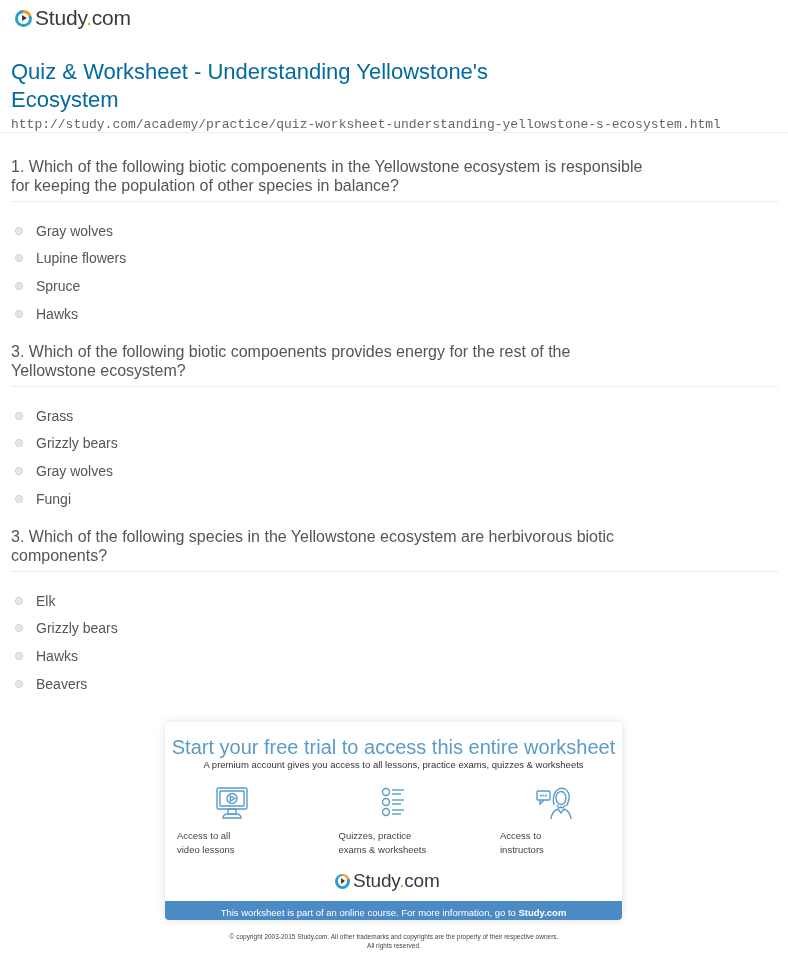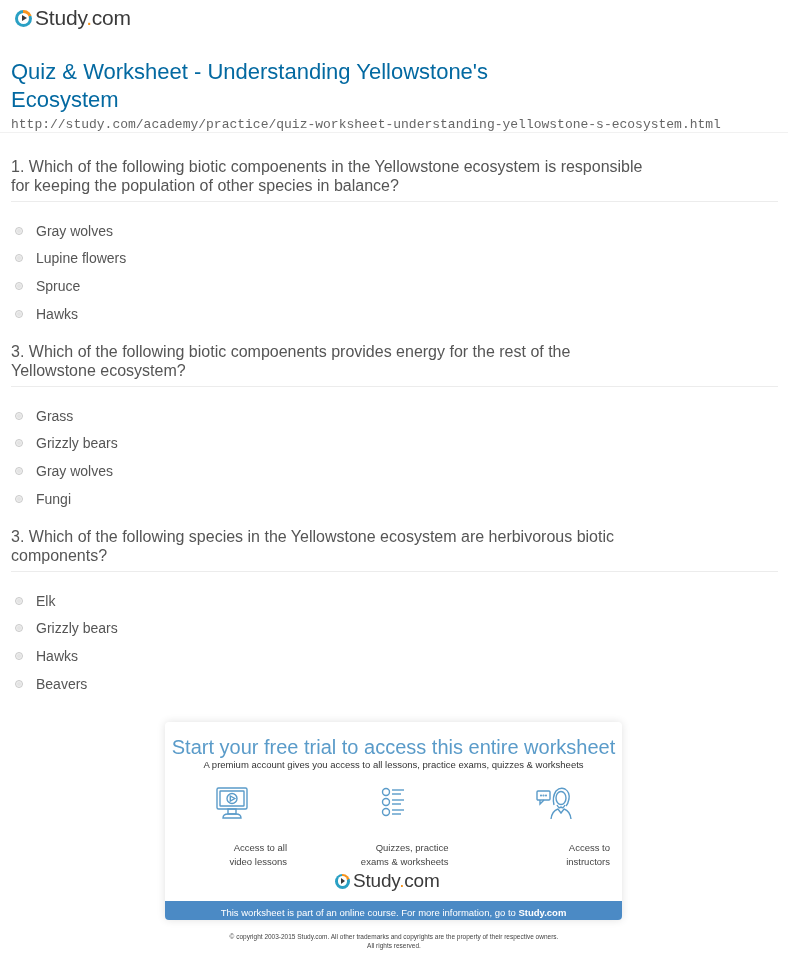--- a/index.html
+++ b/index.html
@@ -32,21 +32,21 @@
     .option { display: flex; align-items: center; height: 27.6px; }
     .radio { width: 8px; height: 8px; border-radius: 50%; border: 1px solid #c8c8c8; background: radial-gradient(circle, #e4e4e4 35%, #f5f5f5 70%); margin-left: 4px; margin-right: 13px; }
     .opt-label { font-size: 14px; color: #555; }
 
     .cta { position: absolute; left: 165px; top: 722px; width: 457px; height: 198px; background: #fff; border-radius: 4px; box-shadow: 0 0 8px rgba(0,0,0,0.12); overflow: hidden; }
     .cta-title { position: absolute; left: 0; top: 14px; width: 100%; text-align: center; font-size: 20px; color: #5a9bc9; }
     .cta-sub { position: absolute; left: 0; top: 37px; width: 100%; text-align: center; font-size: 9.5px; color: #333; }
     .features { position: absolute; left: 12px; top: 63px; width: 433px; display: flex; justify-content: space-between; }
     .feature { width: 110px; display: flex; flex-direction: column; align-items: center; }
     .feature svg { width: 40px; height: 36px; }
-    .feat-label { margin-top: 20px; font-size: 9.5px; line-height: 14px; color: #444; text-align: right; width: 110px; }
+    .feat-label { margin-top: 8px; font-size: 9.5px; line-height: 14px; color: #444; text-align: left; width: 110px; }
 
     .logo-cta { left: 170px; top: 148px; }
     .logo-cta .mark { width: 15px; height: 15px; }
     .logo-cta .mark::after { left: 2.8px; top: 2.8px; width: 9.4px; height: 9.4px; }
     .logo-cta .mark .tri { left: 5.8px; top: 4.5px; border-width: 3px 0 3px 4.5px; }
     .logo-cta .word { font-size: 19px; margin-left: 3px; }
 
     .cta-bar { position: absolute; left: 0; bottom: 0; width: 100%; height: 19px; background: #4b8ac5; color: #fff; font-size: 9.5px; text-align: center; line-height: 24px; }
     .cta-bar b { font-weight: bold; }
 

